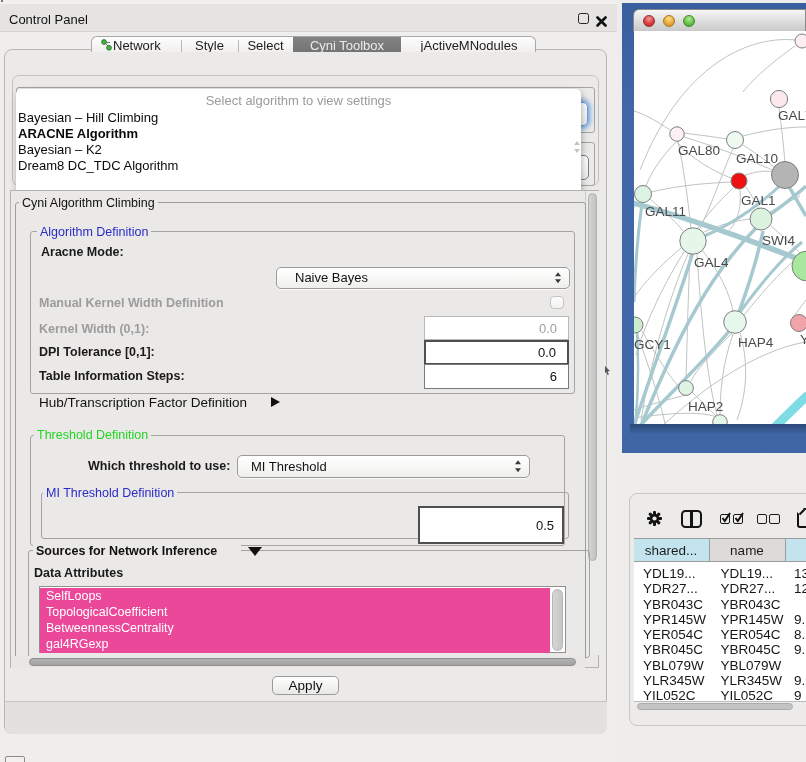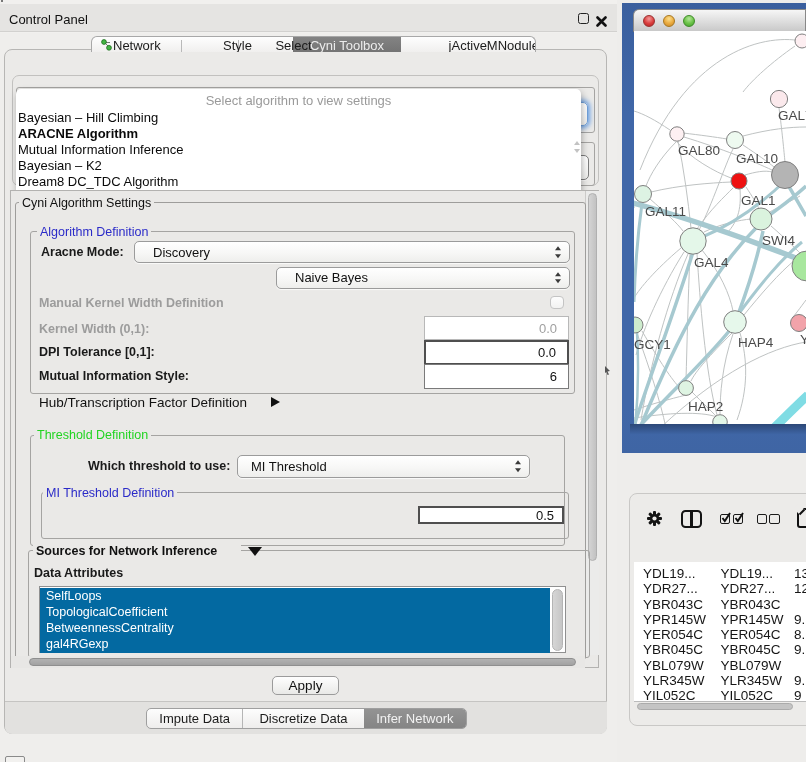--- a/index.html
+++ b/index.html
@@ -45,125 +45,115 @@
         <path d="M5,4 L9,8 M5,3.5 L10,3.5" stroke="#777" stroke-width="1"></path>
         <circle cx="4" cy="3" r="2.4" fill="#44b544" stroke="#1c6e1c" stroke-width="0.8"></circle>
         <circle cx="9" cy="8.8" r="2.4" fill="#44b544" stroke="#1c6e1c" stroke-width="0.8"></circle>
       </svg>
   <div class="abs tabt" style="left:89px;width:57px;">Style</div>
   <div class="abs tabt" style="left:146px;width:55px;">Select</div>
   <div class="abs tabt" style="left:309px;width:136px;">jActiveMNodules</div>
 </div>
 <style>
 .tsep{top:3px;width:1px;height:13px;background:#b9b9b9;}
-.tabt{top:0;height:16px;display:flex;align-items:center;justify-content:center;font-size:13px;color:#1b1b1b;font-weight:500;padding-left:28px;}
+.tabt{top:0;height:16px;display:flex;align-items:center;justify-content:center;font-size:13px;color:#1b1b1b;font-weight:500;}
 </style>
 
 <div class="abs" style="left:12px;top:75px;width:587px;height:111px;border:1px solid #c2c1bf;border-radius:7px;box-sizing:border-box;"></div>
 <div class="gbox" style="left:16px;top:86.5px;width:576.5px;height:44.5px;"></div>
 <div class="combo" style="left:24px;top:101.5px;width:562px;height:22.5px;border-color:#6f9fd8;box-shadow:0 0 5px 2px rgba(92,152,228,.9);"></div>
 <div class="gbox" style="left:16px;top:141.5px;width:576.5px;height:42px;"></div>
 <div class="combo" style="left:17px;top:155px;width:570px;height:23px;border-color:#7d7d7d;"></div>
 
 <div class="abs" id="popup" style="left:16px;top:53px;width:565px;height:118.5px;background:#fff;border-radius:5px 5px 6px 6px;box-shadow:1px 3px 7px rgba(0,0,0,.3);font-size:13px;color:#0a0a0a;margin-top:36px;">
   <div style="height:20.5px;line-height:23px;text-align:center;color:#9a9a9a;">Select algorithm to view settings</div>
   <div class="stepper" style="right:auto;left:557.5px;top:52px;transform:none;opacity:.3;"></div>
   <div class="prow">Bayesian – Hill Climbing</div>
   <div class="prow" style="font-weight:bold;">ARACNE Algorithm</div>
-  <div class="prow">Mutual Information Inference</div>
   <div class="prow">Bayesian – K2</div>
   <div class="prow">Dream8 DC_TDC Algorithm</div>
 </div>
 <style>.prow{height:16px;line-height:16px;padding-left:2px;}</style>
 
 <div class="abs" id="scrollpane" style="left:10px;top:190px;width:589px;height:478px;background:#eae9e7;border:1px solid #b3b2b0;box-sizing:border-box;"></div>
 
 <div class="abs" style="left:585px;top:191px;width:13px;height:464px;background:#ebebea;border-left:1px solid #cccbc9;"></div>
 <div class="abs" style="left:587.5px;top:193px;width:9px;height:368px;background:linear-gradient(90deg,#d4d4d4,#c2c2c2);border:1px solid #b0b0b0;border-radius:5px;box-sizing:border-box;"></div>
 
 <div class="gbox" style="left:15px;top:202px;width:569px;height:456px;border-color:#9e9d9b;"></div>
-<div class="gtitle" style="left:19px;top:203px;color:#111;">Cyni Algorithm Settings</div>
+<div class="gtitle" style="left:19px;top:203px;color:#111;">Cyni Algorithm Climbing</div>
 
 <div class="gbox" style="left:30px;top:231px;width:543px;height:161px;"></div>
 <div class="gtitle" style="left:37px;top:232px;color:#2a2ac8;">Algorithm Definition</div>
 
 <div class="lbl" style="left:41px;top:245px;">Aracne Mode:</div>
-<div class="combo" style="left:134px;top:241px;width:434px;height:20px;">
-      <div class="ct">Discovery</div>
-      <div class="stepper"></div>
-    </div>
 
 <div class="combo" style="left:276px;top:266.5px;width:292px;height:20px;">
       <div class="ct">Naive Bayes</div>
       <div class="stepper"></div>
     </div>
 
 <div class="lbl dis" style="left:39px;top:295.5px;">Manual Kernel Width Definition</div>
 <div class="abs" style="left:550px;top:295.5px;width:13.5px;height:13.5px;border:1.5px solid #c4c4c4;border-radius:4px;background:linear-gradient(#fdfdfd,#f2f2f1);box-sizing:border-box;"></div>
 
 <div class="lbl dis" style="left:39px;top:321.5px;">Kernel Width (0,1):</div>
 <div class="field" style="left:424px;top:315.5px;width:145px;height:24.5px;border:1px solid #b8b8b8;box-sizing:border-box;">
       <span style="color:#a0a0a0;">0.0</span>
     </div>
 
 <div class="lbl" style="left:39px;top:345px;">DPI Tolerance [0,1]:</div>
 <div class="field" style="left:424px;top:339.5px;width:145px;height:25px;border:2px solid #4f4f4f;box-sizing:border-box;">
       <span>0.0</span>
     </div>
 
-<div class="lbl" style="left:39px;top:369px;">Mutual Information Style:</div>
+<div class="lbl" style="left:39px;top:369px;">Table Information Steps:</div>
 <div class="field" style="left:424px;top:364px;width:145px;height:24.5px;border:1.5px solid #7a7a7a;box-sizing:border-box;">
       <span>6</span>
     </div>
 
 <div class="abs" style="left:39px;top:395px;font-size:13.5px;color:#111;font-weight:500;">Hub/Transcription Factor Definition</div>
 <div class="abs" style="left:271px;top:397px;width:0;height:0;border-top:5.5px solid transparent;border-bottom:5.5px solid transparent;border-left:9px solid #111;"></div>
 
 <div class="gbox" style="left:30px;top:434.5px;width:533px;height:109px;"></div>
 <div class="gtitle" style="left:34px;top:435px;color:#22d422;">Threshold Definition</div>
 
 <div class="lbl" style="left:88px;top:459px;">Which threshold to use:</div>
 <div class="combo" style="left:236.5px;top:455px;width:291px;height:20.5px;text-align:center;">
       <div class="ct" style="left:13.5px;">MI Threshold</div>
       <div class="stepper"></div>
     </div>
 
 <div class="gbox" style="left:41px;top:492px;width:526px;height:45px;"></div>
 <div class="gtitle" style="left:43px;top:492.5px;color:#2a2ac8;">MI Threshold Definition</div>
 
-<div class="field" style="left:418px;top:505.5px;width:146px;height:18px;border:2px solid #4f4f4f;box-sizing:border-box;">
+<div class="field" style="left:418px;top:505.5px;width:146px;height:38px;border:2px solid #4f4f4f;box-sizing:border-box;">
       <span style="right:8px;">0.5</span>
     </div>
 
 <div class="gbox" style="left:28px;top:550px;width:560px;height:106px;"></div>
 <div class="gtitle" style="left:33px;top:550.5px;color:#111;font-weight:bold;padding-right:24px;">Sources for Network Inference</div>
 <div class="abs" style="left:248px;top:546.5px;width:0;height:0;border-left:7.5px solid transparent;border-right:7.5px solid transparent;border-top:9px solid #111;"></div>
 
 <div class="lbl" style="left:34px;top:565.5px;">Data Attributes</div>
 
 <div class="abs" style="left:39px;top:586px;width:527px;height:67px;background:#fff;border:1px solid #909090;box-sizing:border-box;"></div>
-<div class="abs" id="bluelist" style="left:40px;top:587.5px;width:510px;height:65px;background:#0369a1;color:#fff;font-size:12.5px;">
+<div class="abs" id="bluelist" style="left:40px;top:587.5px;width:510px;height:65px;background:#ec4899;color:#fff;font-size:12.5px;">
   <div style="height:16.3px;line-height:16.3px;padding-left:6px;">SelfLoops</div>
   <div style="height:16.3px;line-height:16.3px;padding-left:6px;">TopologicalCoefficient</div>
   <div style="height:16.3px;line-height:16.3px;padding-left:6px;">BetweennessCentrality</div>
   <div style="height:16.3px;line-height:16.3px;padding-left:6px;">gal4RGexp</div>
 </div>
 <div class="abs" style="left:551.5px;top:589px;width:11px;height:62px;background:linear-gradient(90deg,#d6d6d6,#c6c6c6);border:1px solid #b4b4b4;border-radius:5.5px;box-sizing:border-box;"></div>
 
 <div class="abs" style="left:11px;top:655.5px;width:574px;height:12px;background:#e8e7e5;"></div>
 <div class="abs" style="left:29px;top:657.5px;width:547px;height:8.5px;background:linear-gradient(#b2b2b2,#a2a2a2);border:1px solid #8f8f8f;border-radius:4.5px;box-sizing:border-box;"></div>
 
 <div class="abs" id="apply" style="left:272px;top:675.5px;width:67px;height:19px;border:1px solid #9b9b9b;border-radius:5px;background:linear-gradient(#fefefe,#e9e9e7);box-sizing:border-box;display:flex;align-items:center;justify-content:center;font-size:13.5px;color:#111;">Apply</div>
 
 <div class="abs" style="left:5px;top:701px;width:602px;height:32px;background:#e2e1df;border-top:1px solid #c5c4c2;border-radius:0 0 7px 7px;"></div>
-<div class="abs" id="btabs" style="left:146px;top:708px;width:321px;height:21px;border:1px solid #9f9f9f;border-radius:5px;background:linear-gradient(#fdfdfd,#eeedec);box-sizing:border-box;overflow:hidden;display:flex;">
-  <div class="btab" style="width:96px;">Impute Data</div>
-  <div class="btab" style="width:122px;border-left:1px solid #b5b5b5;">Discretize Data</div>
-  <div class="btab" style="width:103px;background:linear-gradient(#939393,#858585);color:#f2f2f2;">Infer Network</div>
-</div>
 <style>.btab{height:100%;display:flex;align-items:center;justify-content:center;font-size:13px;color:#1b1b1b;font-weight:500;box-sizing:border-box;}</style>
 
 <div class="abs" style="left:5px;top:756px;width:20px;height:14px;border:1.5px solid #8a8a8a;border-radius:2px;background:#f2f1ef;box-sizing:border-box;"></div>
 
 <div class="abs" style="left:617px;top:0;width:189px;height:762px;background:#eeedeb;"></div>
 
 <div class="abs" style="left:622px;top:3px;width:184px;height:450px;background:linear-gradient(#3a5f9e,#4067a8 25%,#4067a8 90%,#3f65a4);"></div>
 
 <div class="abs" style="left:630px;top:424px;width:176px;height:11px;background:linear-gradient(#2c4877,#4067a8);"></div>
 
@@ -291,20 +281,25 @@
     </svg>
 <svg class="abs" style="left:732.5px;top:510.5px;" width="12" height="13">
       <path d="M2.5,7 L4.8,10 L10,2" fill="none" stroke="#111" stroke-width="1.9"></path>
     </svg>
 <div class="abs cbx" style="left:756.5px;top:513.5px;"></div>
 <div class="abs cbx" style="left:769px;top:513.5px;"></div>
 <style>.cbx{width:10.5px;height:10.5px;border:1.7px solid #1a1a1a;border-radius:2px;background:#ecebe9;box-sizing:border-box;}</style>
 <div class="abs" style="left:796.5px;top:507.5px;width:14px;height:20px;border:2.8px solid #111;border-radius:3px;box-sizing:border-box;background:#ecebe9;"></div>
 <div class="abs" style="left:795px;top:505.5px;width:7px;height:7px;background:#ecebe9;transform:rotate(45deg);border-right:2.6px solid #111;"></div>
 
+<div class="abs" style="left:633.5px;top:538px;width:172.5px;height:24px;border-top:1px solid #9c9c9c;border-bottom:1px solid #9c9c9c;box-sizing:border-box;overflow:hidden;">
+  <div class="hcell" style="left:0;width:75px;background:#c3e4ef;">shared...</div>
+  <div class="hcell" style="left:75px;width:76px;background:#dcdbd9;border-left:1px solid #9c9c9c;">name</div>
+  <div class="hcell" style="left:151px;width:30px;background:#c3e4ef;border-left:1px solid #9c9c9c;"></div>
+</div>
 <style>.hcell{position:absolute;top:0;height:22px;display:flex;align-items:center;justify-content:center;font-size:13.5px;color:#1c1c1c;box-sizing:border-box;}</style>
 
 <div class="abs" style="left:633.5px;top:562px;width:172.5px;height:138.5px;background:#fff;overflow:hidden;font-size:13.5px;color:#161616;padding-top:4px;box-sizing:border-box;">
   <div class="trow">
         <span class="c1">YDL19...</span>
         <span class="c2">YDL19...</span>
         <span class="c3">13</span>
       </div>
   <div class="trow">
         <span class="c1">YDR27...</span>

